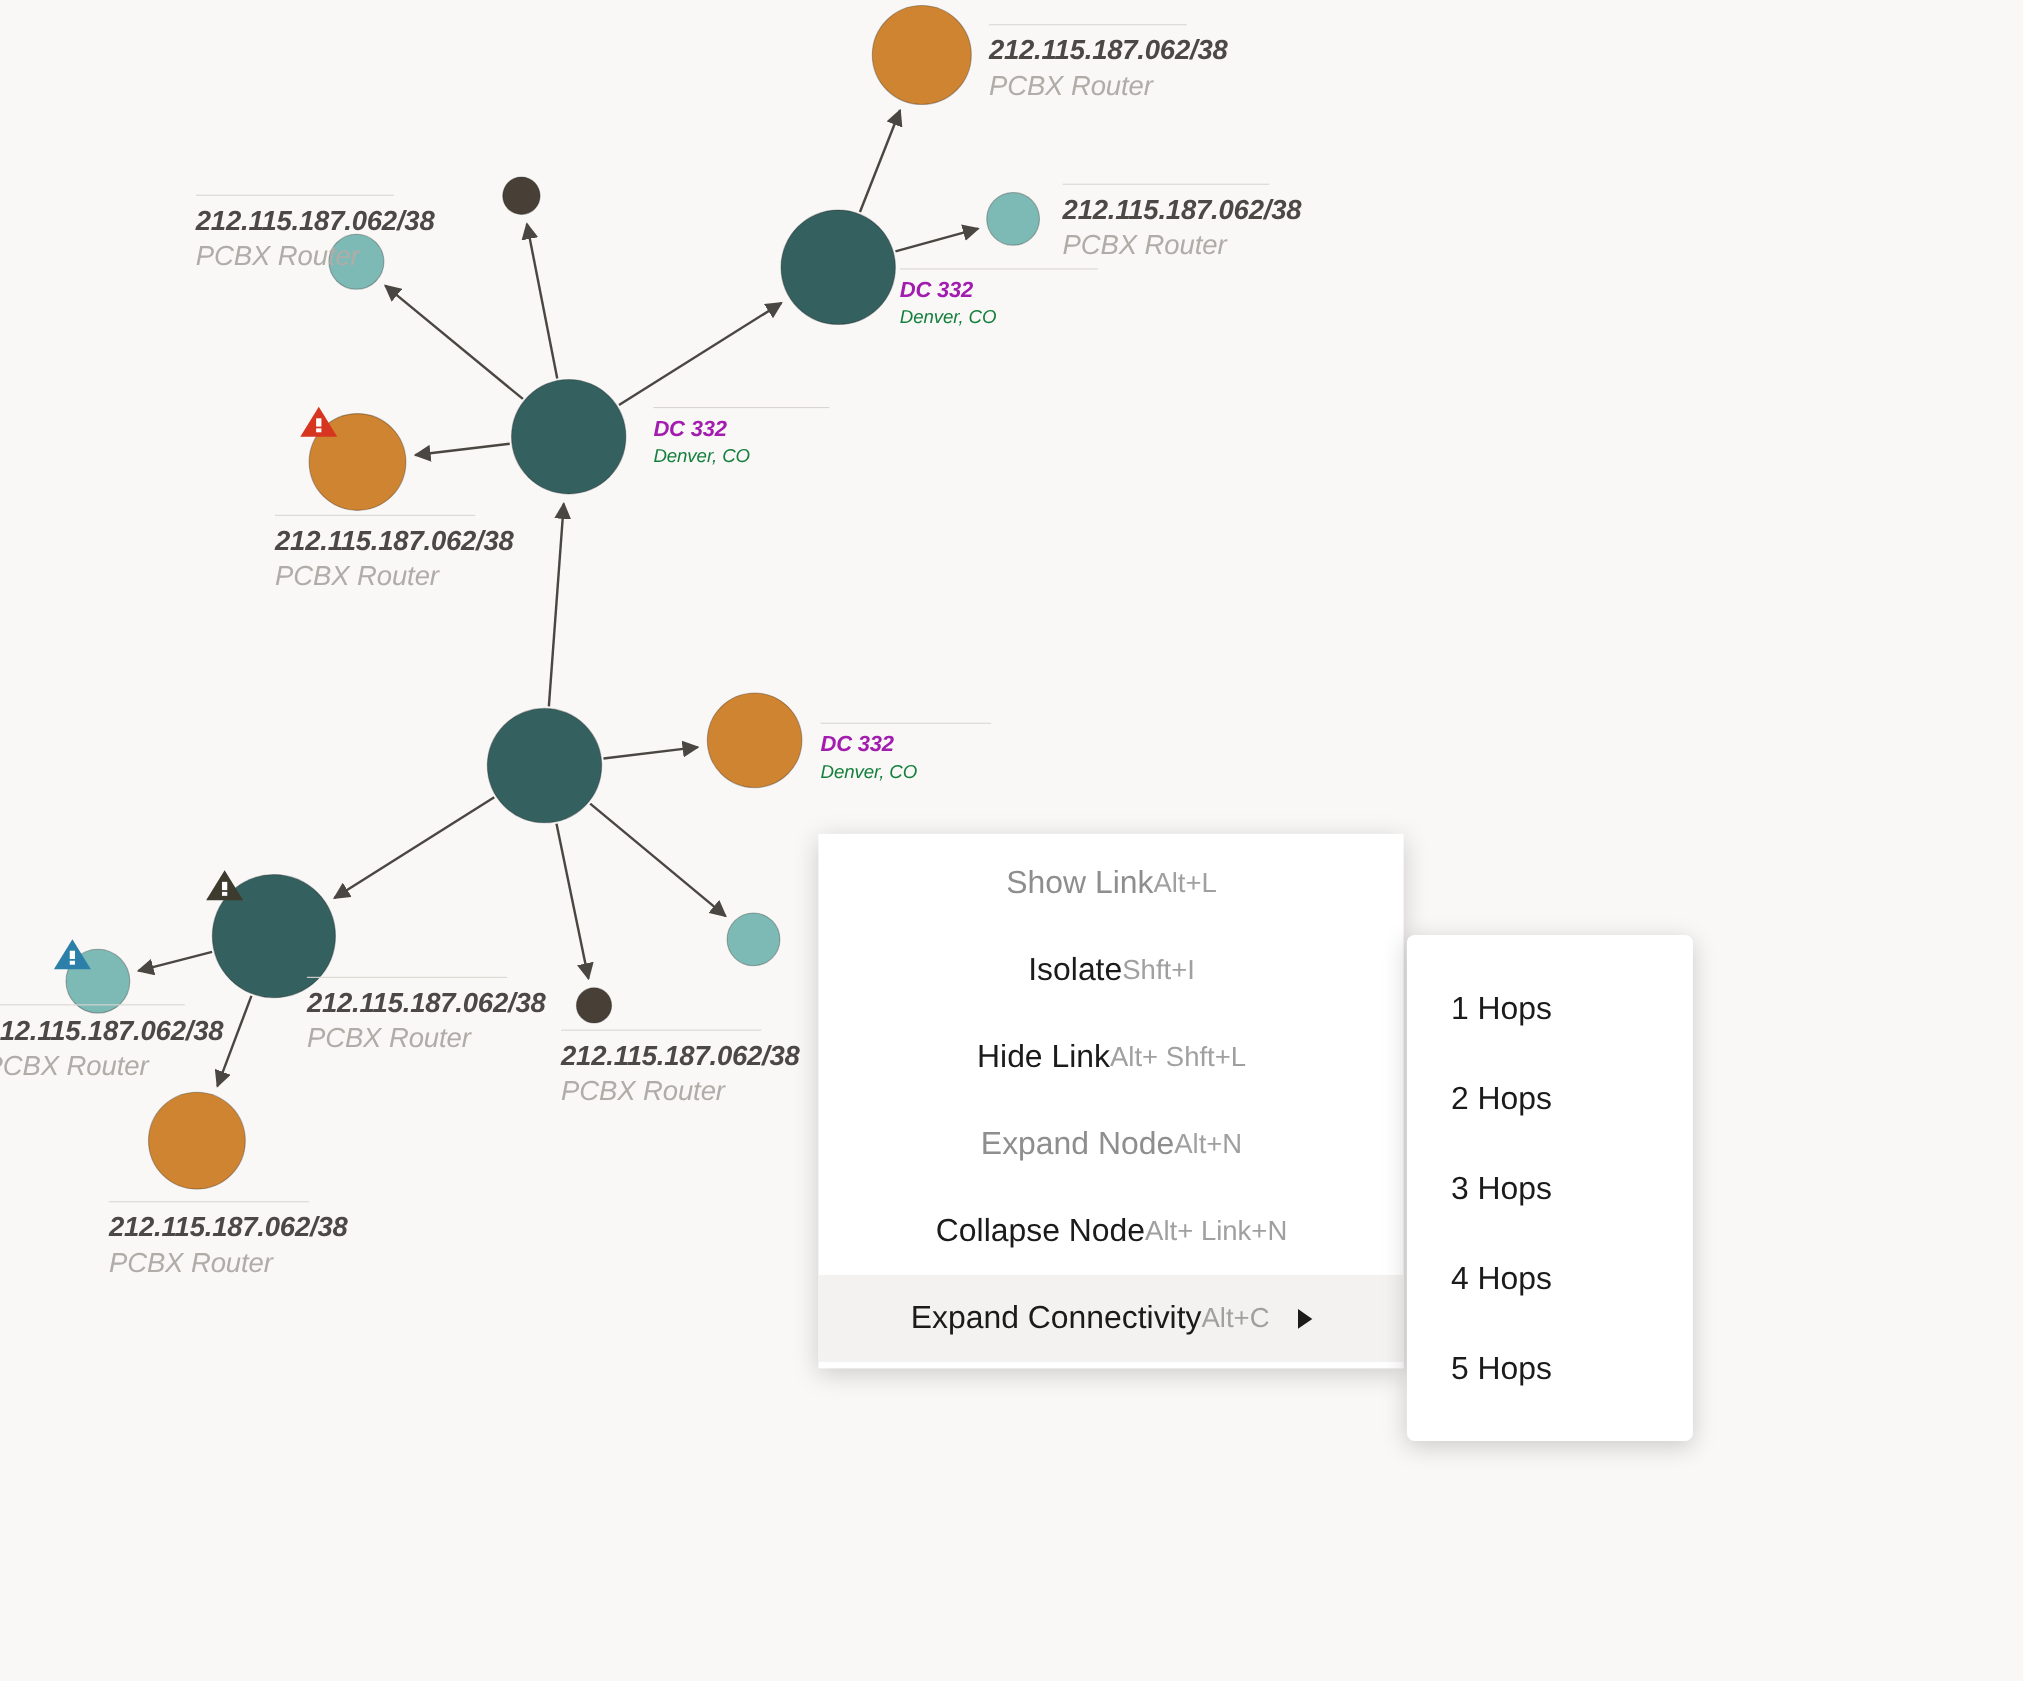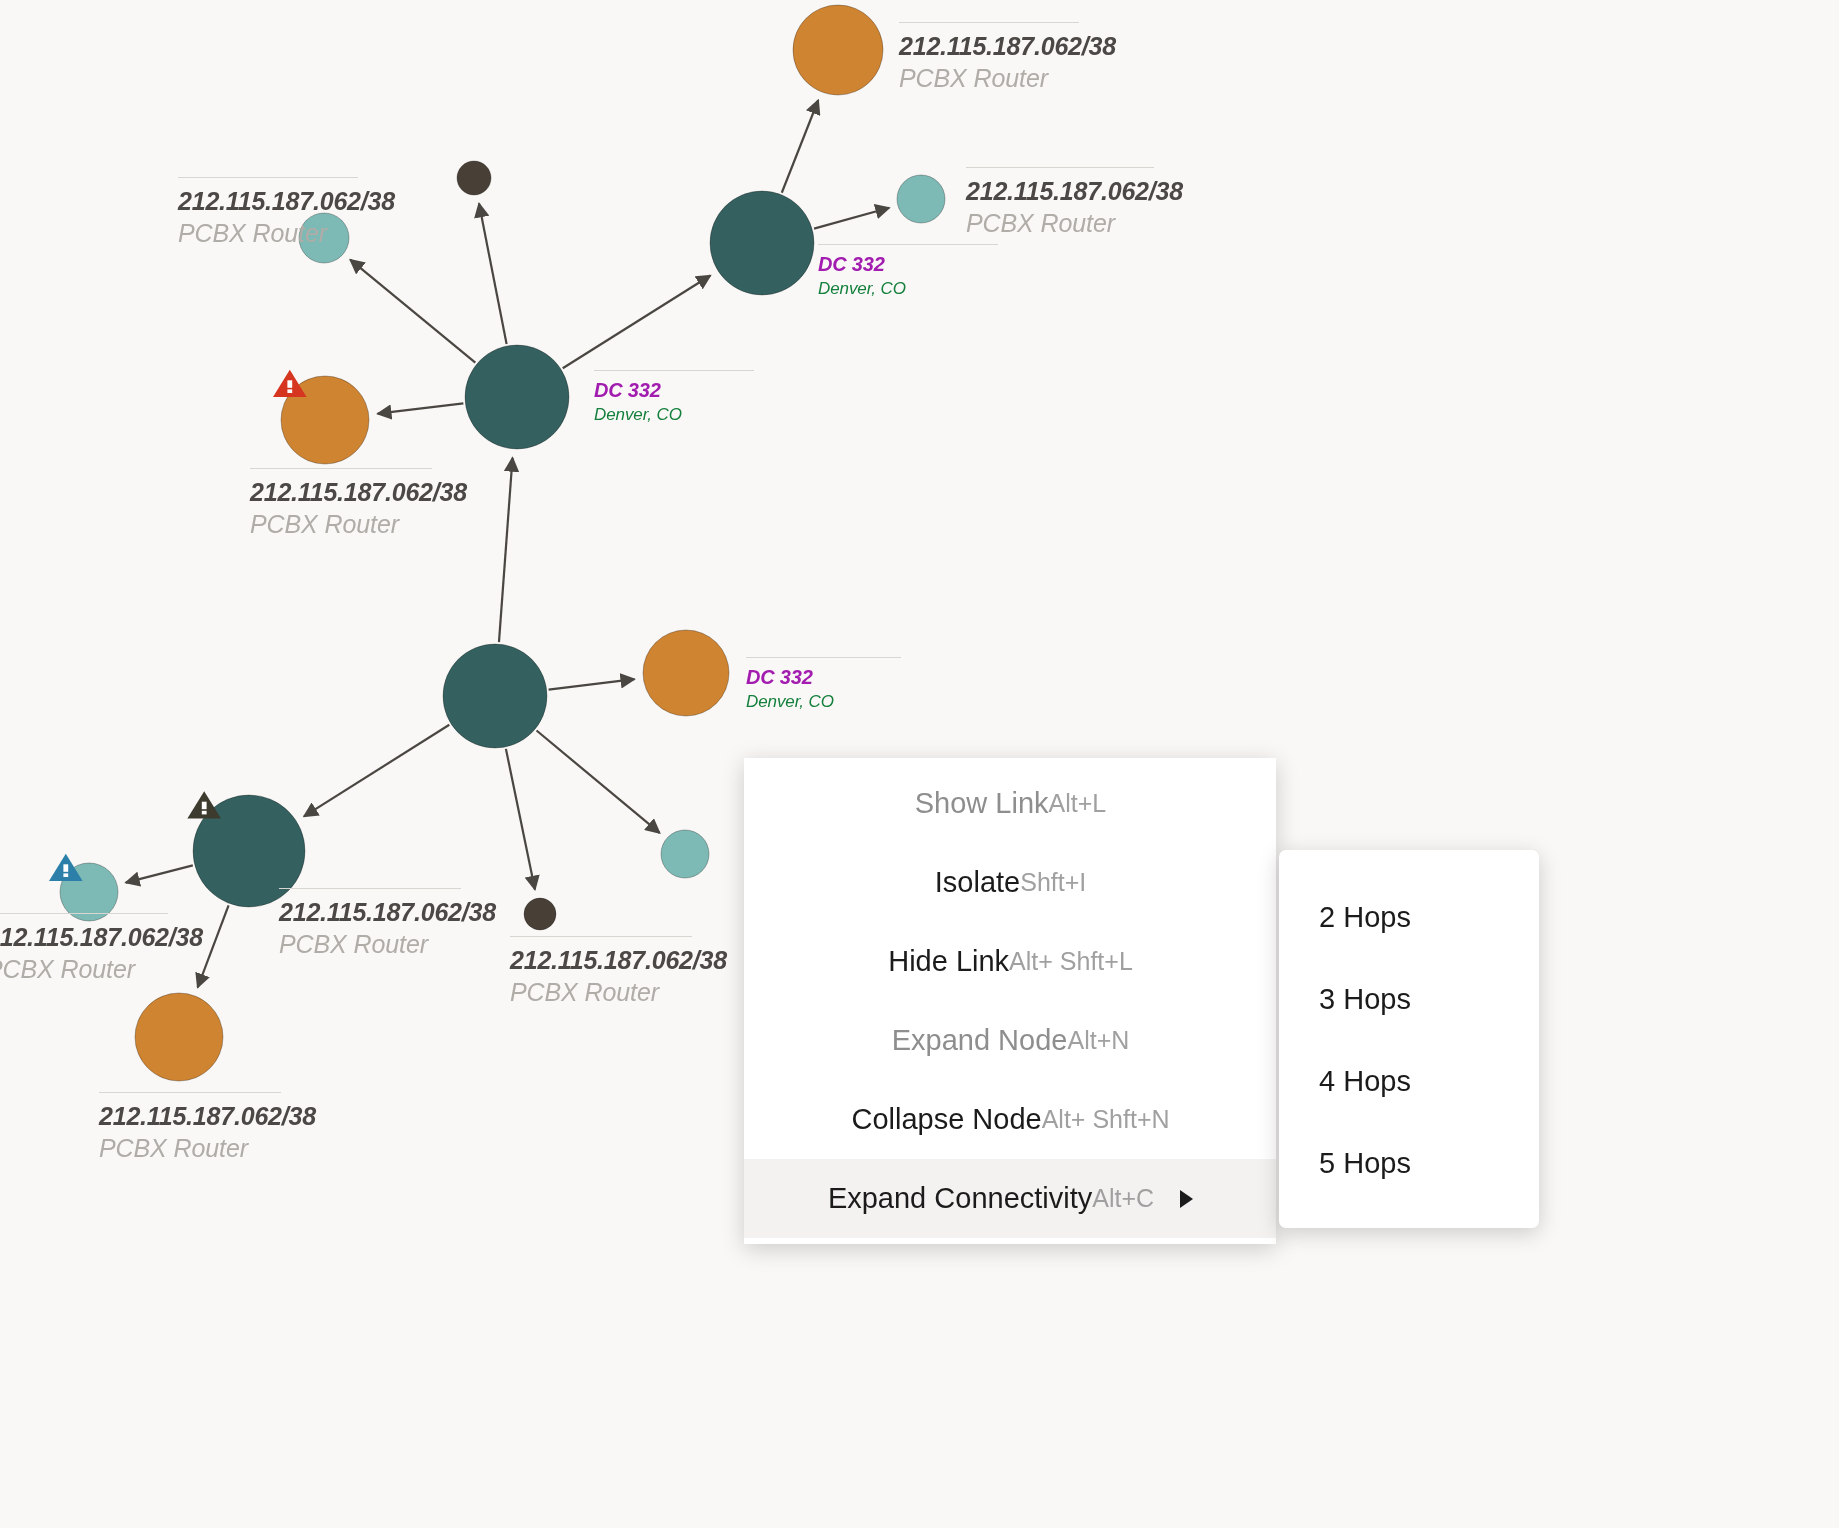--- a/index.html
+++ b/index.html
@@ -190,30 +190,31 @@
     </div>
     <div class="menu-item disabled">
       <span class="mi-label">Expand Node</span>
       <span class="mi-right">
         <span class="mi-accel">Alt+N</span>
       </span>
     </div>
     <div class="menu-item">
       <span class="mi-label">Collapse Node</span>
       <span class="mi-right">
-        <span class="mi-accel">Alt+ Shft+N</span>
+        <span class="mi-accel">Alt+ Link+N</span>
       </span>
     </div>
     <div class="menu-item highlight">
       <span class="mi-label">Expand Connectivity</span>
       <span class="mi-right">
         <span class="mi-accel">Alt+C</span>
         <span class="submenu-caret"></span>
       </span>
     </div>
   </div>
 
 <div class="context-menu" id="hops-submenu">
+    <div class="hops-item">1 Hops</div>
     <div class="hops-item">2 Hops</div>
     <div class="hops-item">3 Hops</div>
     <div class="hops-item">4 Hops</div>
     <div class="hops-item">5 Hops</div>
   </div>
 
 </body></html>

